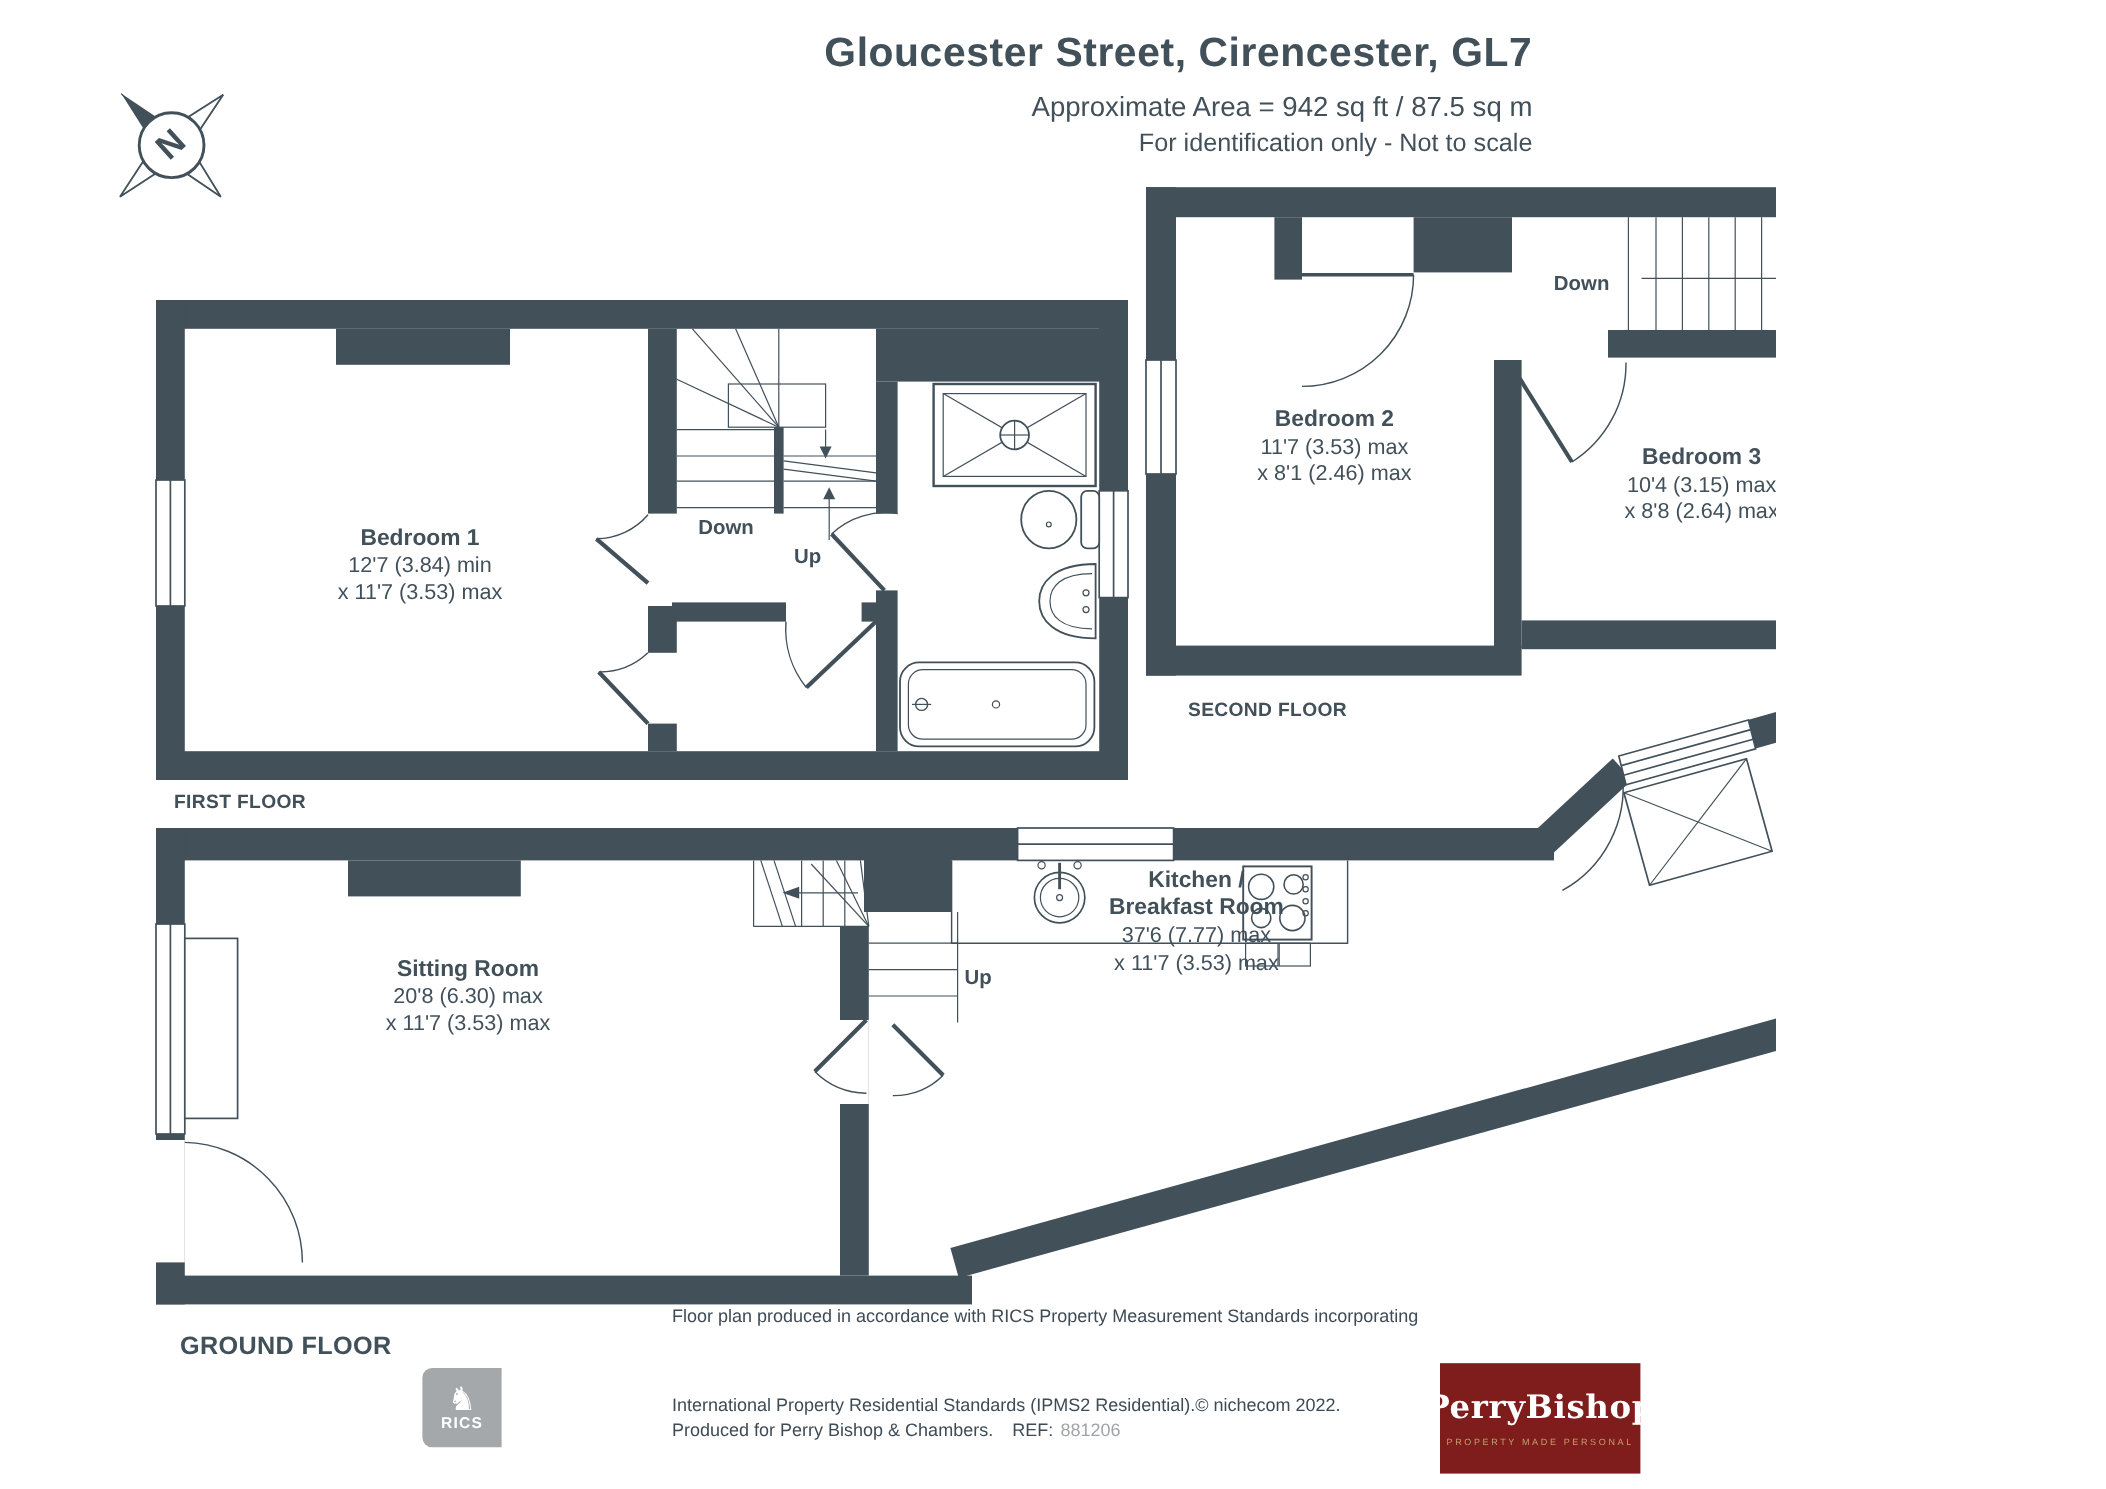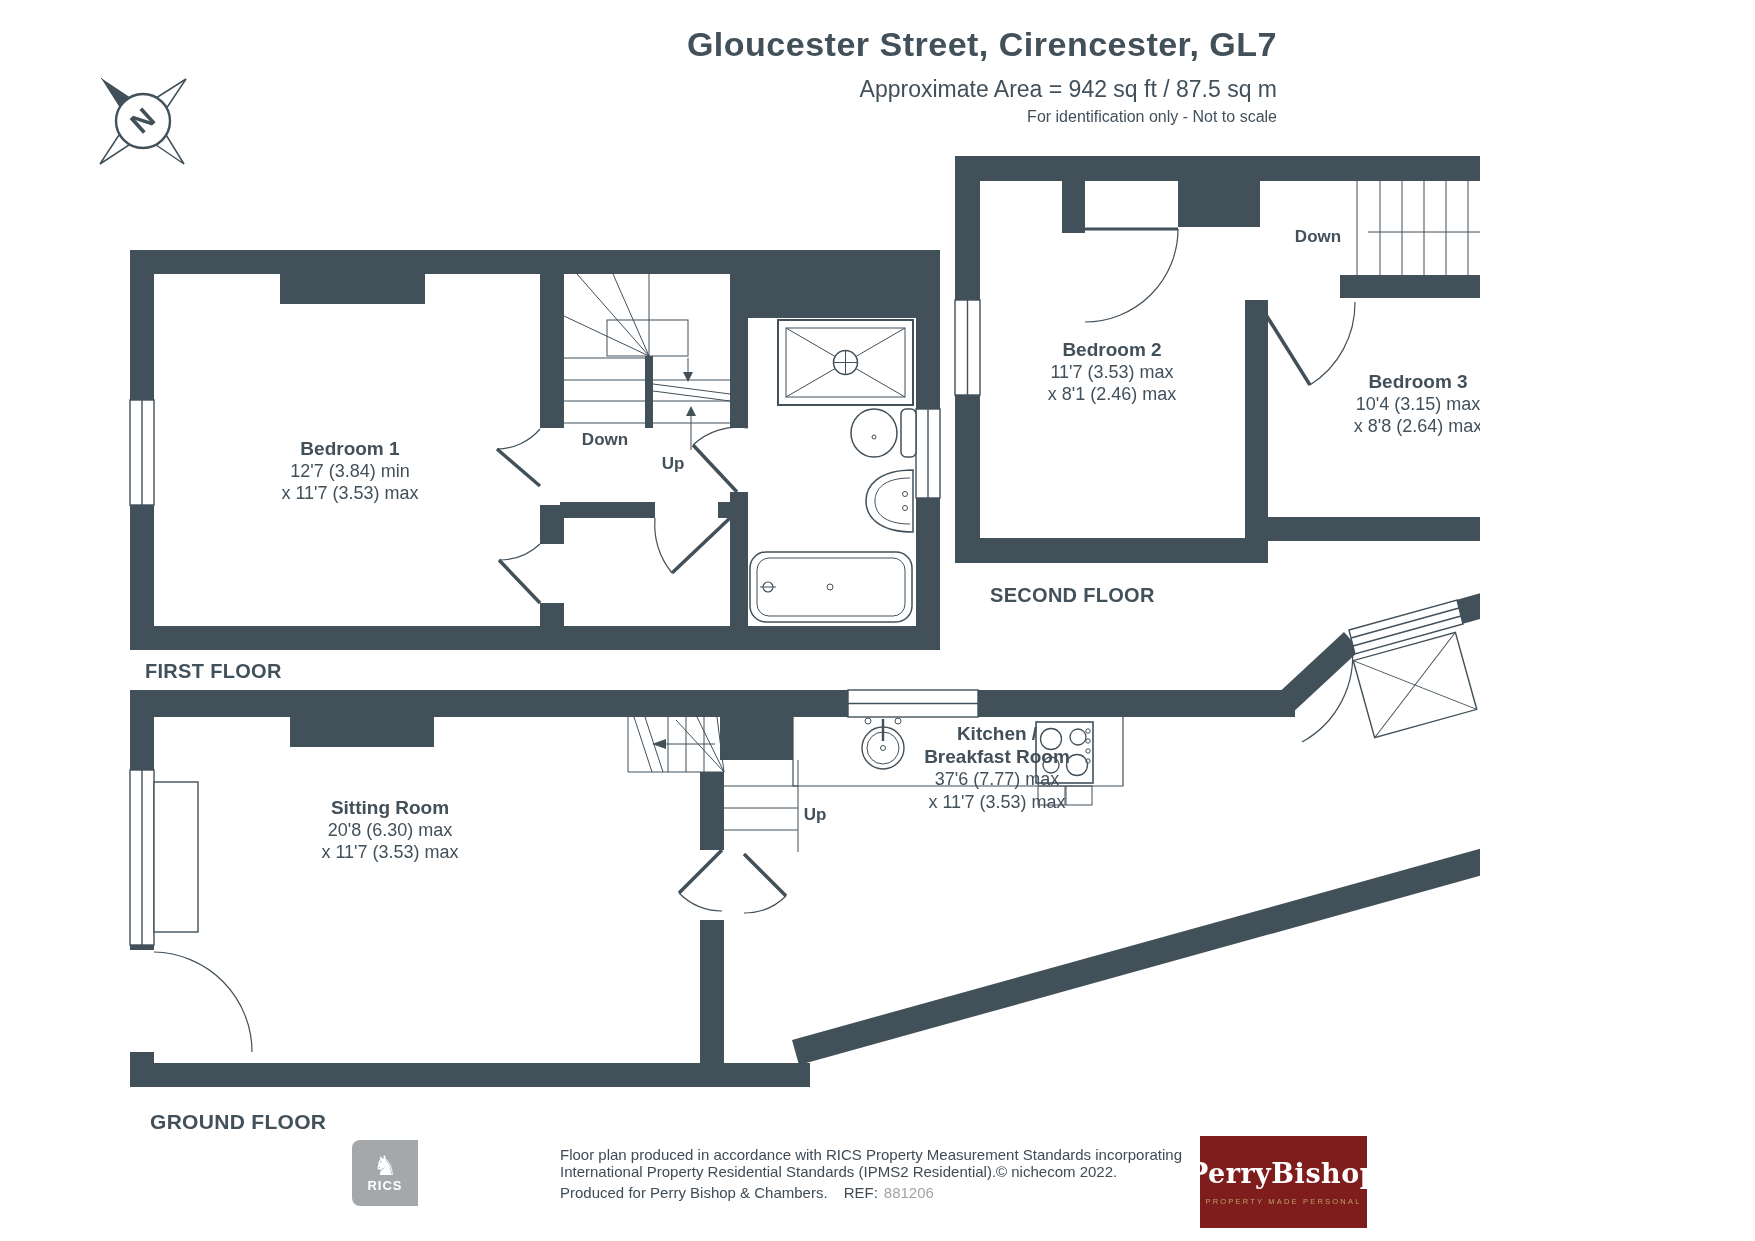--- a/index.html
+++ b/index.html
@@ -2,23 +2,23 @@
 <html><head>
 <meta charset="utf-8">
 <style>
   html,body{margin:0;padding:0;background:#fff;}
   #page{position:relative;width:1480px;height:1241px;background:#ffffff;overflow:hidden;
         font-family:"Liberation Sans", sans-serif;color:#42505A;}
   svg{position:absolute;left:0;top:0;}
   .abs{position:absolute;}
   .hdr-title{font-size:34px;font-weight:bold;letter-spacing:.5px;}
   .hdr-sub{font-size:23px;}
-  .hdr-note{font-size:16px;}
+  .hdr-note{font-size:21px;}
   .right-align{right:203px;text-align:right;white-space:nowrap;}
-  .floor-label{font-size:20px;font-weight:bold;letter-spacing:.3px;white-space:nowrap;}
+  .floor-label{font-size:16px;font-weight:bold;letter-spacing:.3px;white-space:nowrap;}
   .room-label{text-align:center;transform:translate(-50%,-50%);white-space:nowrap;line-height:22px;font-size:18px;}
   .room-label .rname{font-weight:bold;font-size:19px;}
   .kitchen-label{line-height:23px;}
   .stair-label{font-size:17px;font-weight:bold;transform:translate(-50%,-50%);white-space:nowrap;}
   .foot-line{font-size:15px;white-space:nowrap;color:#3E4B55;}
   .ref-num{color:#9FA4A7;margin-left:6px;}
   .ref-lbl{margin-left:16px;}
   .copy{}
   .rics-badge{left:352px;top:1140px;width:66px;height:66px;background:#A4A8AB;border-radius:8px 0 0 8px;
               display:flex;flex-direction:column;align-items:center;justify-content:center;}
@@ -301,21 +301,21 @@
 <div class="abs stair-label" style="left:605px;top:440px;">Down</div>
 <div class="abs stair-label" style="left:673px;top:464px;">Up</div>
 <div class="abs stair-label" style="left:1318px;top:237px;">Down</div>
 <div class="abs stair-label" style="left:815px;top:815px;">Up</div>
 
 <div class="abs rics-badge">
   <div class="rics-knight">♞</div>
   <div class="rics-word">RICS</div>
 </div>
 
-<div class="abs foot-line" style="left:560px;top:1146px;">Floor plan produced in accordance with RICS Property Measurement Standards incorporating</div>
+<div class="abs foot-line" style="left:560px;top:1089px;">Floor plan produced in accordance with RICS Property Measurement Standards incorporating</div>
 <div class="abs foot-line" style="left:560px;top:1163px;">
   <span>International Property Residential Standards (IPMS2 Residential).</span><span class="copy">© nichecom 2022.</span>
 </div>
 <div class="abs foot-line" style="left:560px;top:1184px;">
   <span>Produced for Perry Bishop &amp; Chambers.</span><span class="ref-lbl">REF:</span><span class="ref-num">881206</span>
 </div>
 
 <div class="abs pb-logo">
   <div class="pb-name">PerryBishop</div>
   <div class="pb-tag">PROPERTY MADE PERSONAL</div>

